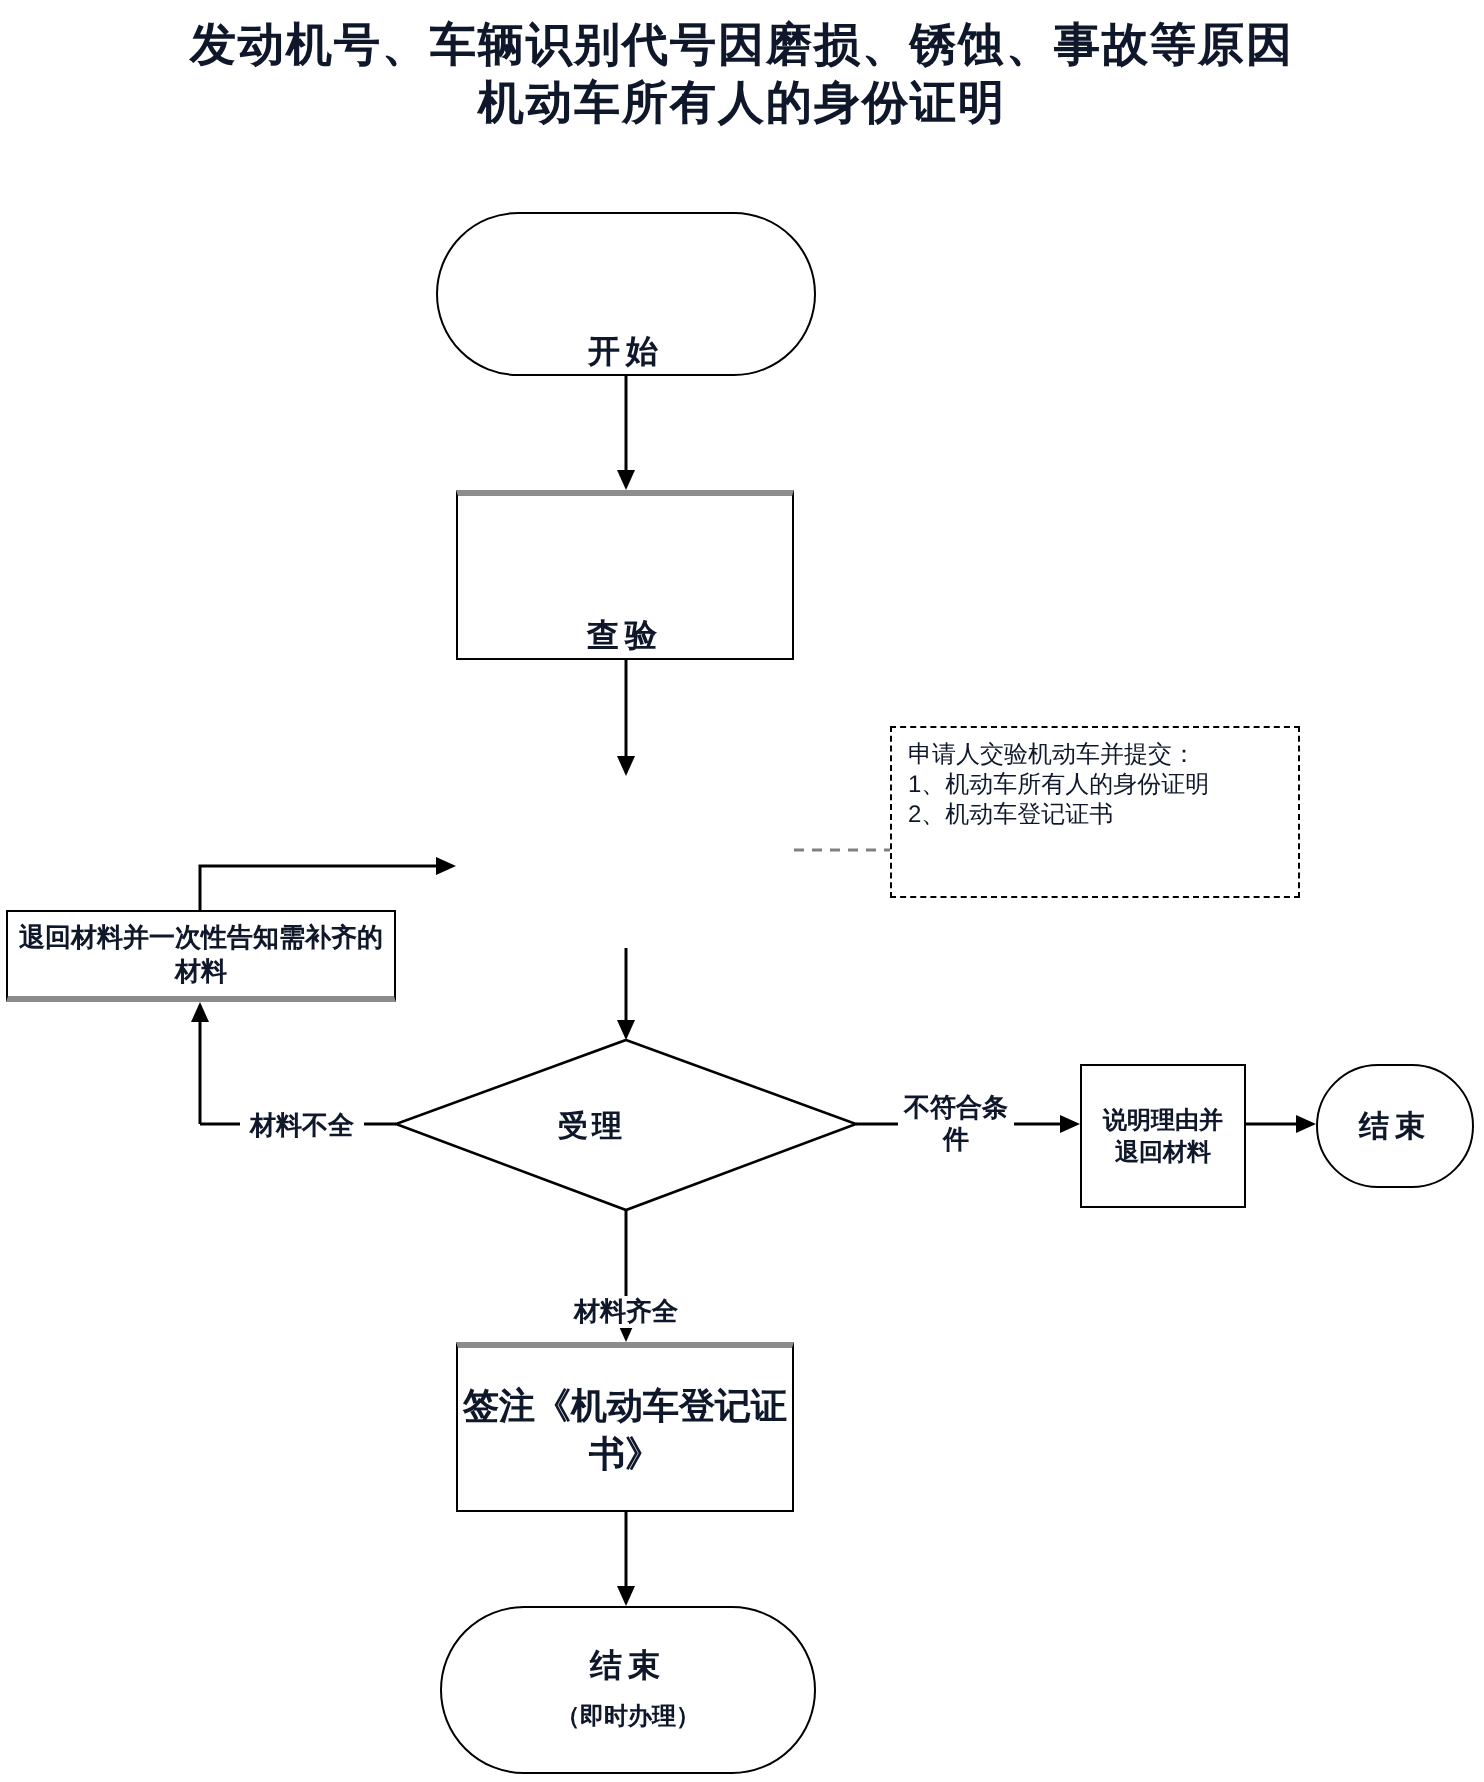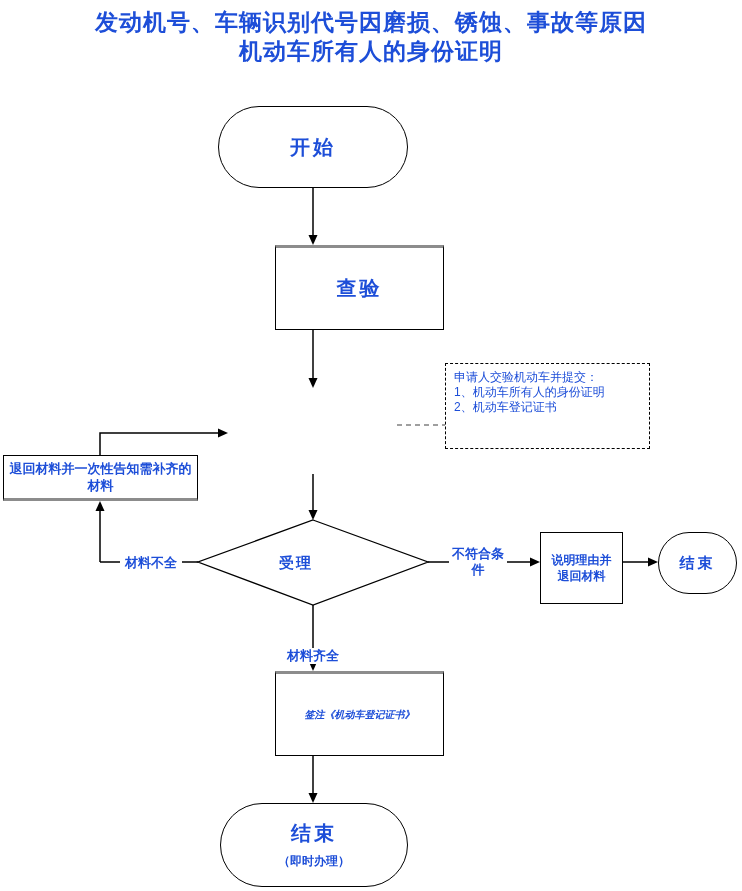--- a/index.html
+++ b/index.html
@@ -1,37 +1,37 @@
 <!DOCTYPE html>
 <html><head>
 <meta charset="utf-8">
 <style>
   html,body{margin:0;padding:0;background:#fff;}
   .canvas{
     position:relative;width:742px;height:891px;background:#fff;overflow:hidden;
-    font-family:"Liberation Sans",sans-serif;color:#1d4ed8;
+    font-family:"Liberation Sans",sans-serif;color:#0f172a;
   }
   .title{
     position:absolute;top:8px;left:0;width:742px;text-align:center;
     font-size:23px;font-weight:bold;line-height:29px;letter-spacing:1px;
   }
   svg.wires{position:absolute;top:0;left:0;z-index:1;}
   .node{
     position:absolute;z-index:2;box-sizing:border-box;background:#fff;
     border:1px solid #000;display:flex;flex-direction:column;
     align-items:center;justify-content:center;text-align:center;
   }
   .oval{border-radius:42px;}
   .oval-sm{border-radius:31px;}
-  .big-label{font-size:20px;font-weight:bold;letter-spacing:3px;}
-  .mid-label{font-size:10px;font-weight:bold;font-style:italic;}
+  .big-label{font-size:16px;font-weight:bold;letter-spacing:3px;justify-content:flex-end;}
+  .mid-label{font-size:18px;font-weight:bold;}
   .sm-label{font-size:12px;font-weight:bold;line-height:16px;}
   .note-label{font-size:12px;font-weight:bold;margin-top:6px;}
   .return-box{font-size:13px;font-weight:bold;line-height:17px;border-bottom:3px solid #8c8c8c;}
-  .accent-top{border-top:3px solid #8c8c8c;margin-left:47px;}
+  .accent-top{border-top:3px solid #8c8c8c;}
   .accent-bottom{border-bottom:3px solid #8c8c8c;}
   .annotation{
     position:absolute;z-index:2;box-sizing:border-box;background:#fff;
     border:1px dashed #000;font-size:12px;line-height:15px;
     padding:6px 4px 4px 8px;text-align:left;font-weight:normal;
   }
   .edge-label{
     position:absolute;z-index:3;background:#fff;text-align:center;
     font-size:13px;font-weight:bold;line-height:16px;
   }

